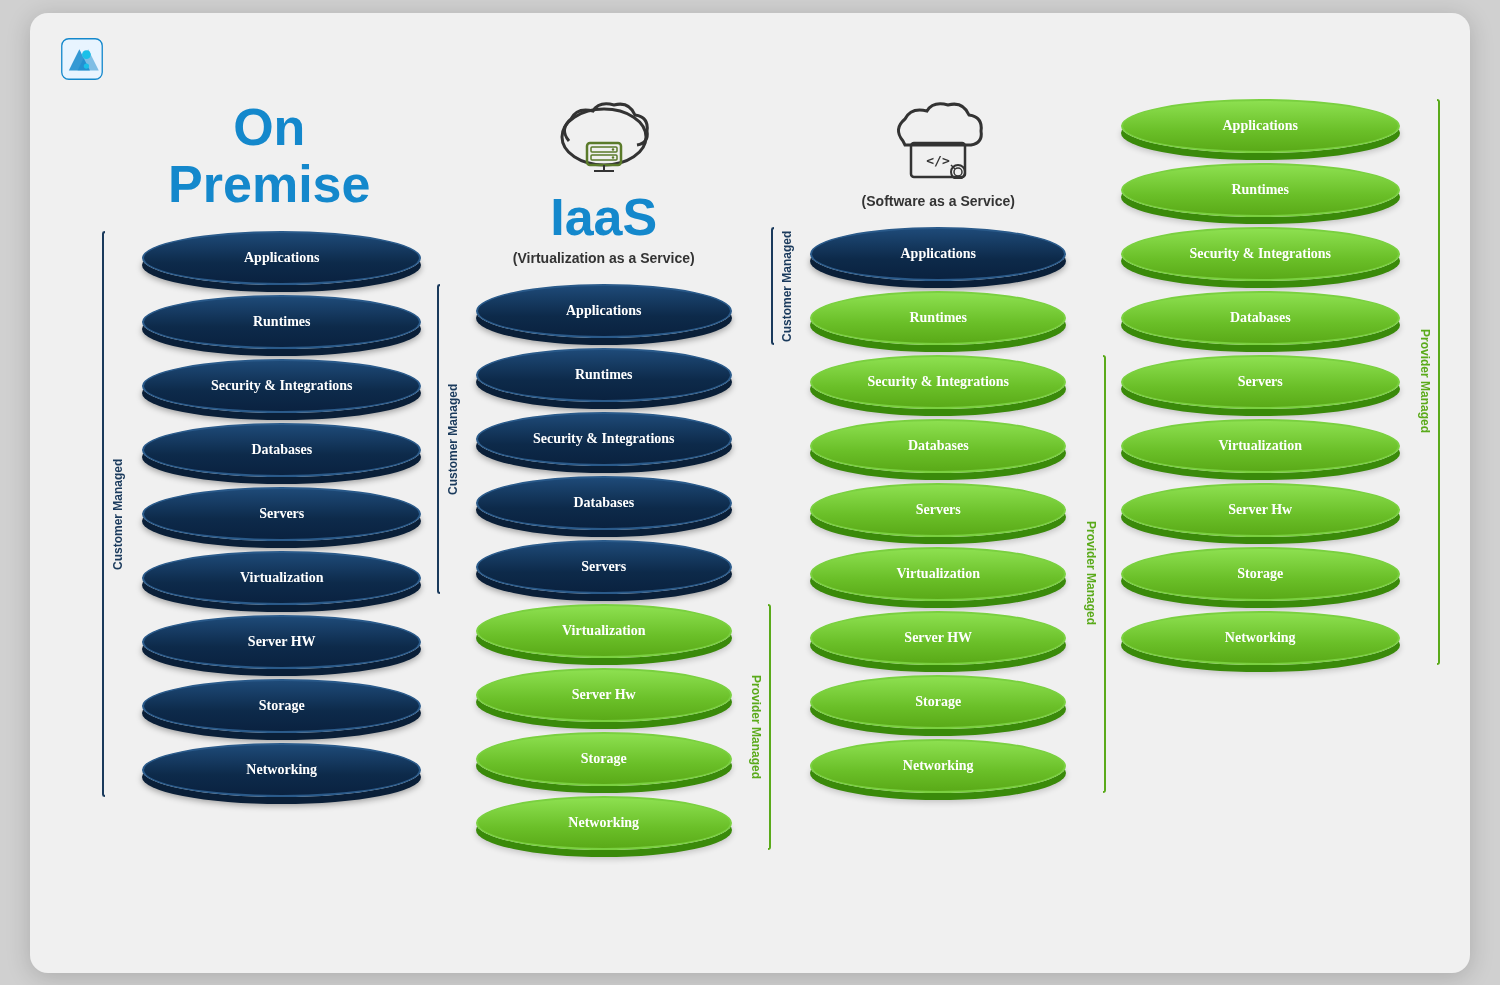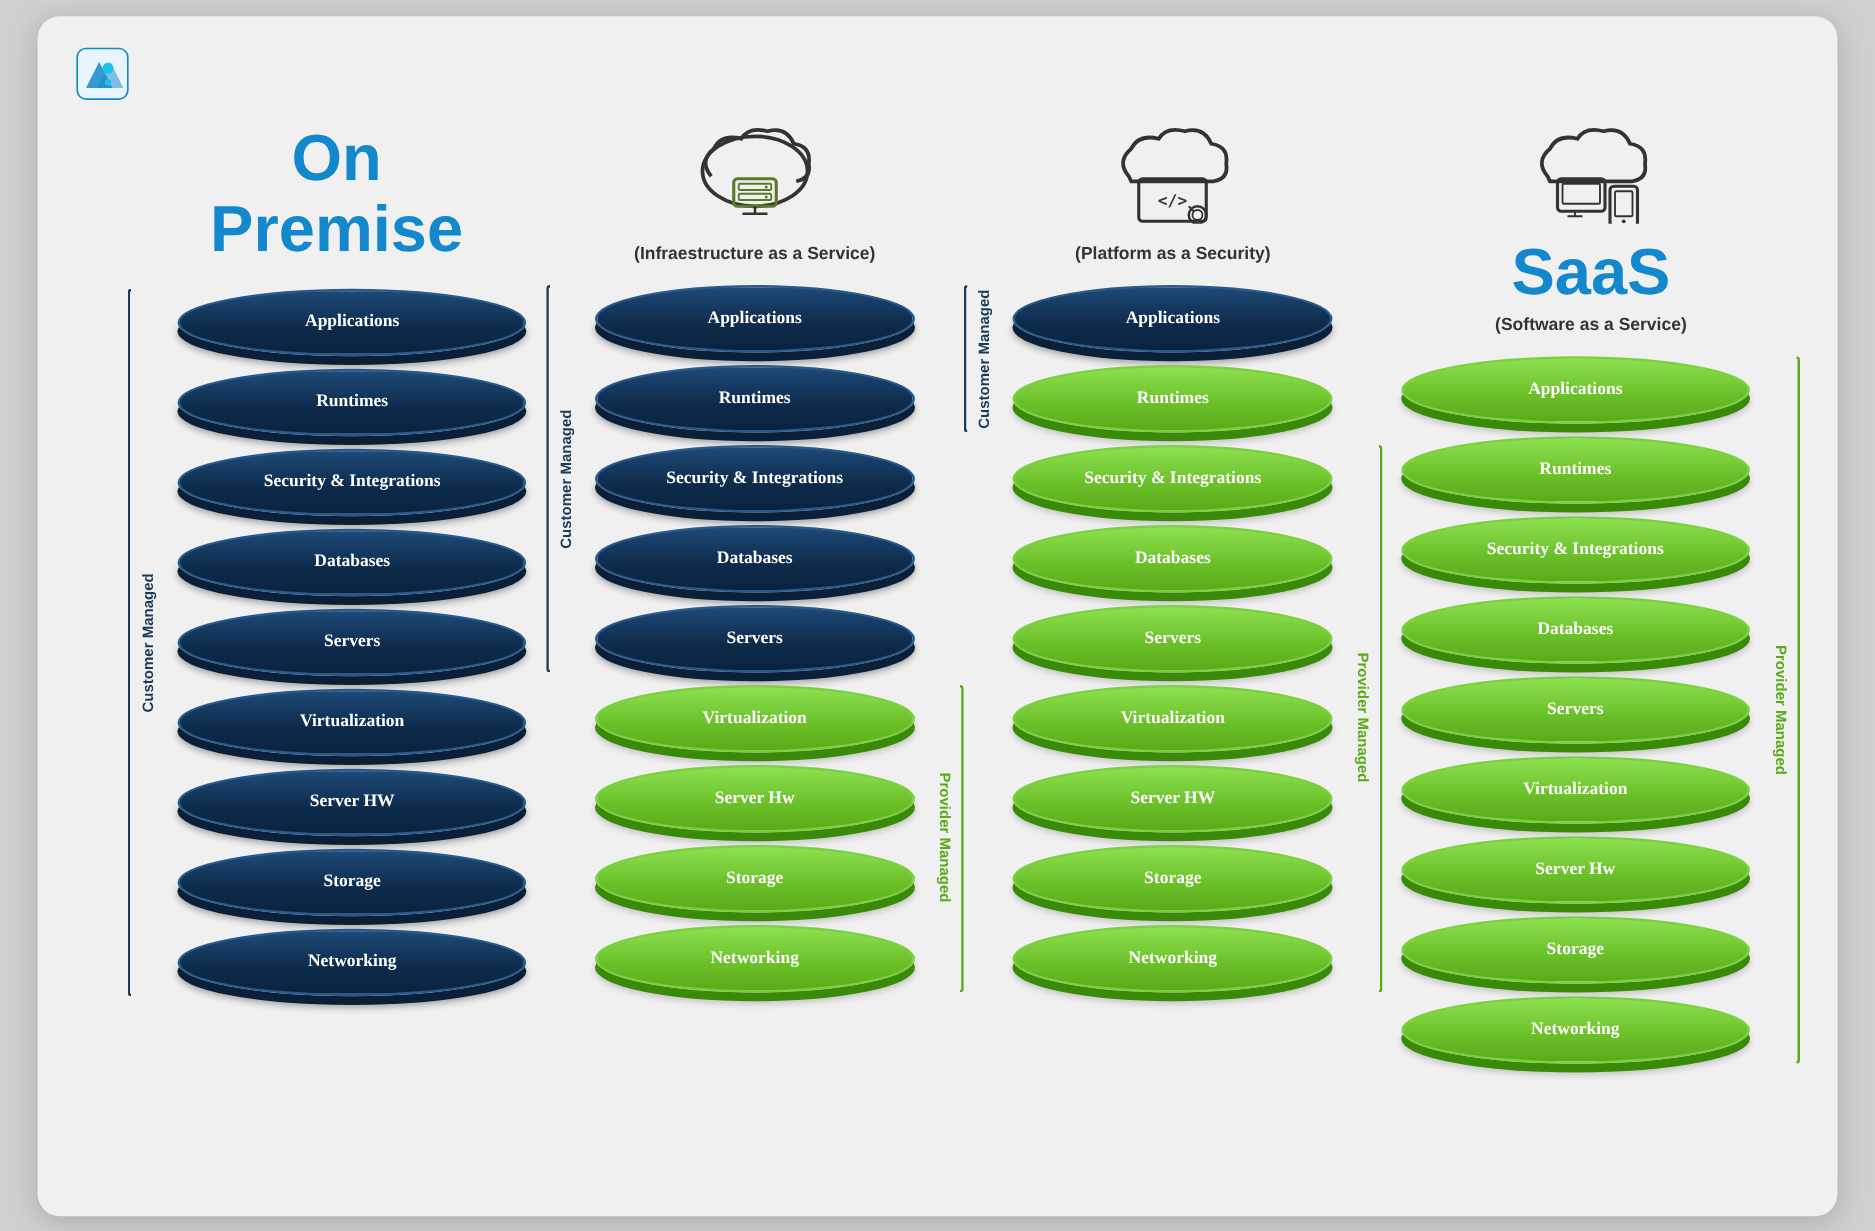--- a/index.html
+++ b/index.html
@@ -207,21 +207,22 @@
       <ellipse cx="55" cy="38" rx="42" ry="28" fill="none" stroke="#333" stroke-width="3"></ellipse>
       <path d="M20,42 Q10,30 22,20 Q28,8 44,12 Q50,2 65,6 Q80,2 86,16 Q100,18 98,32 Q100,44 88,46" fill="none" stroke="#333" stroke-width="3"></path>
       <rect x="38" y="44" width="34" height="22" rx="3" fill="none" stroke="#5a7a2a" stroke-width="2.5"></rect>
       <rect x="42" y="48" width="26" height="5" rx="1" fill="none" stroke="#5a7a2a" stroke-width="1.5"></rect>
       <rect x="42" y="56" width="26" height="5" rx="1" fill="none" stroke="#5a7a2a" stroke-width="1.5"></rect>
       <circle cx="64" cy="50.5" r="1.2" fill="#5a7a2a"></circle>
       <circle cx="64" cy="58.5" r="1.2" fill="#5a7a2a"></circle>
       <line x1="55" y1="66" x2="55" y2="72" stroke="#333" stroke-width="2"></line>
       <line x1="45" y1="72" x2="65" y2="72" stroke="#333" stroke-width="2"></line>
     </svg></div>
-          <div style="font-size: 14px; color: rgb(51, 51, 51); font-weight: 600; margin-top: 4px;">(Infraestructure as a Service)</div>
+          <div style="font-size: 52px; font-weight: 900; color: rgb(20, 136, 204); line-height: 1.1; text-align: center;">IaaS</div>
+          <div style="font-size: 14px; color: rgb(51, 51, 51); font-weight: 600; margin-top: 4px;">(Virtualization as a Service)</div>
         </div>
         <div class="stacks-wrapper" style="width: 100%; display: flex; flex-direction: row; align-items: stretch;">
           <div style="display: flex; flex-direction: row; align-items: flex-start; flex-shrink: 0;">
             <div style="width: 3px; border-left: 2.5px solid rgb(26, 58, 92); border-top: 2.5px solid rgb(26, 58, 92); border-bottom: 2.5px solid rgb(26, 58, 92); border-radius: 4px 0px 0px 4px; margin-right: 2px; height: 310px; align-self: flex-start;"></div>
             <div style="writing-mode: vertical-rl; transform: rotate(180deg); font-size: 12px; font-weight: 700; color: rgb(26, 58, 92); display: flex; align-items: center; justify-content: center; min-width: 20px; padding-right: 2px; height: 310px;">Customer Managed</div>
           </div>
           <div class="disks-col" style="display: flex; flex-direction: column; gap: 10px; flex: 1 1 0%; align-items: center;">
             <div class="disk disk-dark" style="width: 90%; height: 54px; border-radius: 50%; display: flex; align-items: center; justify-content: center; font-size: 14px; font-weight: 700; color: rgb(255, 255, 255); position: relative; text-align: center; cursor: default; background: linear-gradient(rgb(30, 74, 120) 0%, rgb(13, 42, 74) 60%, rgb(10, 34, 64) 100%); border: 2px solid rgb(42, 90, 138); box-shadow: rgb(10, 31, 56) 0px 7px 0px, rgba(0, 0, 0, 0.35) 0px 9px 6px;">
               <span>Applications</span>
             </div>
@@ -259,21 +260,21 @@
       <div class="column">
         <div class="col-title">
           <div class="cloud-icon"><svg viewBox="0 0 110 80" width="110" height="80" xmlns="http://www.w3.org/2000/svg">
       <path d="M20,42 Q10,30 22,20 Q28,8 44,12 Q50,2 65,6 Q80,2 86,16 Q100,18 98,32 Q100,44 88,46 L22,46 Z" fill="none" stroke="#333" stroke-width="3"></path>
       <rect x="28" y="44" width="54" height="34" rx="3" fill="none" stroke="#333" stroke-width="2.5"></rect>
       <text x="55" y="66" text-anchor="middle" font-size="13" fill="#333" font-family="monospace" font-weight="bold">&lt;/&gt;</text>
       <circle cx="75" cy="73" r="7" fill="none" stroke="#333" stroke-width="2"></circle>
       <circle cx="75" cy="73" r="4" fill="none" stroke="#333" stroke-width="1.5"></circle>
       <line x1="68" y1="66" x2="72" y2="70" stroke="#333" stroke-width="1.5"></line>
     </svg></div>
-          <div style="font-size: 14px; color: rgb(51, 51, 51); font-weight: 600; margin-top: 4px;">(Platform as a Security)</div>
+          <div style="font-size: 14px; color: rgb(51, 51, 51); font-weight: 600; margin-top: 4px;">(Software as a Service)</div>
         </div>
         <div class="stacks-wrapper" style="width: 100%; display: flex; flex-direction: row; align-items: stretch;">
           <div style="display: flex; flex-direction: row; align-items: flex-start; flex-shrink: 0;">
             <div style="width: 3px; border-left: 2.5px solid rgb(26, 58, 92); border-top: 2.5px solid rgb(26, 58, 92); border-bottom: 2.5px solid rgb(26, 58, 92); border-radius: 4px 0px 0px 4px; margin-right: 2px; height: 118px; align-self: flex-start;"></div>
             <div style="writing-mode: vertical-rl; transform: rotate(180deg); font-size: 12px; font-weight: 700; color: rgb(26, 58, 92); display: flex; align-items: center; justify-content: center; min-width: 20px; padding-right: 2px; height: 118px;">Customer Managed</div>
           </div>
           <div class="disks-col" style="display: flex; flex-direction: column; gap: 10px; flex: 1 1 0%; align-items: center;">
             <div class="disk disk-dark" style="width: 90%; height: 54px; border-radius: 50%; display: flex; align-items: center; justify-content: center; font-size: 14px; font-weight: 700; color: rgb(255, 255, 255); position: relative; text-align: center; cursor: default; background: linear-gradient(rgb(30, 74, 120) 0%, rgb(13, 42, 74) 60%, rgb(10, 34, 64) 100%); border: 2px solid rgb(42, 90, 138); box-shadow: rgb(10, 31, 56) 0px 7px 0px, rgba(0, 0, 0, 0.35) 0px 9px 6px;">
               <span>Applications</span>
             </div>
@@ -302,34 +303,20 @@
               <span>Networking</span>
             </div>
           </div>
           <div style="display: flex; flex-direction: row; align-items: flex-end; flex-shrink: 0;">
             <div style="writing-mode: vertical-rl; font-size: 12px; font-weight: 700; color: rgb(90, 170, 26); display: flex; align-items: center; justify-content: center; min-width: 20px; height: 438px;">Provider Managed</div>
             <div style="width: 3px; border-right: 2.5px solid rgb(90, 170, 26); border-top: 2.5px solid rgb(90, 170, 26); border-bottom: 2.5px solid rgb(90, 170, 26); border-radius: 0px 4px 4px 0px; margin-left: 2px; height: 438px; align-self: flex-end;"></div>
           </div>
         </div>
       </div>
       <div class="column">
-        <div class="col-title">
-          <div class="cloud-icon"><svg viewBox="0 0 110 80" width="110" height="80" xmlns="http://www.w3.org/2000/svg">
-      <path d="M20,42 Q10,30 22,20 Q28,8 44,12 Q50,2 65,6 Q80,2 86,16 Q100,18 98,32 Q100,44 88,46 L22,46 Z" fill="none" stroke="#333" stroke-width="3"></path>
-      <rect x="28" y="44" width="38" height="26" rx="3" fill="none" stroke="#333" stroke-width="2.5"></rect>
-      <rect x="32" y="48" width="30" height="16" rx="1" fill="none" stroke="#333" stroke-width="1.5"></rect>
-      <line x1="42" y1="70" x2="42" y2="74" stroke="#333" stroke-width="1.5"></line>
-      <line x1="36" y1="74" x2="48" y2="74" stroke="#333" stroke-width="1.5"></line>
-      <rect x="70" y="50" width="22" height="32" rx="3" fill="none" stroke="#333" stroke-width="2.5"></rect>
-      <rect x="74" y="54" width="14" height="20" rx="1" fill="none" stroke="#333" stroke-width="1.5"></rect>
-      <circle cx="81" cy="78" r="1.5" fill="#333"></circle>
-    </svg></div>
-          <div style="font-size: 52px; font-weight: 900; color: rgb(20, 136, 204); line-height: 1.1; text-align: center;">SaaS</div>
-          <div style="font-size: 14px; color: rgb(51, 51, 51); font-weight: 600; margin-top: 4px;">(Software as a Service)</div>
-        </div>
         <div class="stacks-wrapper" style="width: 100%; display: flex; flex-direction: row; align-items: stretch;">
           <div style="display: flex; flex-direction: row; align-items: stretch; flex-shrink: 0;"></div>
           <div class="disks-col" style="display: flex; flex-direction: column; gap: 10px; flex: 1 1 0%; align-items: center;">
             <div class="disk disk-green" style="width: 90%; height: 54px; border-radius: 50%; display: flex; align-items: center; justify-content: center; font-size: 14px; font-weight: 700; color: rgb(255, 255, 255); position: relative; text-align: center; cursor: default; background: linear-gradient(rgb(141, 224, 80) 0%, rgb(106, 191, 40) 60%, rgb(90, 170, 24) 100%); border: 2px solid rgb(122, 208, 64); box-shadow: rgb(58, 138, 10) 0px 7px 0px, rgba(0, 0, 0, 0.2) 0px 9px 6px;">
               <span>Applications</span>
             </div>
             <div class="disk disk-green" style="width: 90%; height: 54px; border-radius: 50%; display: flex; align-items: center; justify-content: center; font-size: 14px; font-weight: 700; color: rgb(255, 255, 255); position: relative; text-align: center; cursor: default; background: linear-gradient(rgb(141, 224, 80) 0%, rgb(106, 191, 40) 60%, rgb(90, 170, 24) 100%); border: 2px solid rgb(122, 208, 64); box-shadow: rgb(58, 138, 10) 0px 7px 0px, rgba(0, 0, 0, 0.2) 0px 9px 6px;">
               <span>Runtimes</span>
             </div>
             <div class="disk disk-green" style="width: 90%; height: 54px; border-radius: 50%; display: flex; align-items: center; justify-content: center; font-size: 14px; font-weight: 700; color: rgb(255, 255, 255); position: relative; text-align: center; cursor: default; background: linear-gradient(rgb(141, 224, 80) 0%, rgb(106, 191, 40) 60%, rgb(90, 170, 24) 100%); border: 2px solid rgb(122, 208, 64); box-shadow: rgb(58, 138, 10) 0px 7px 0px, rgba(0, 0, 0, 0.2) 0px 9px 6px;">

